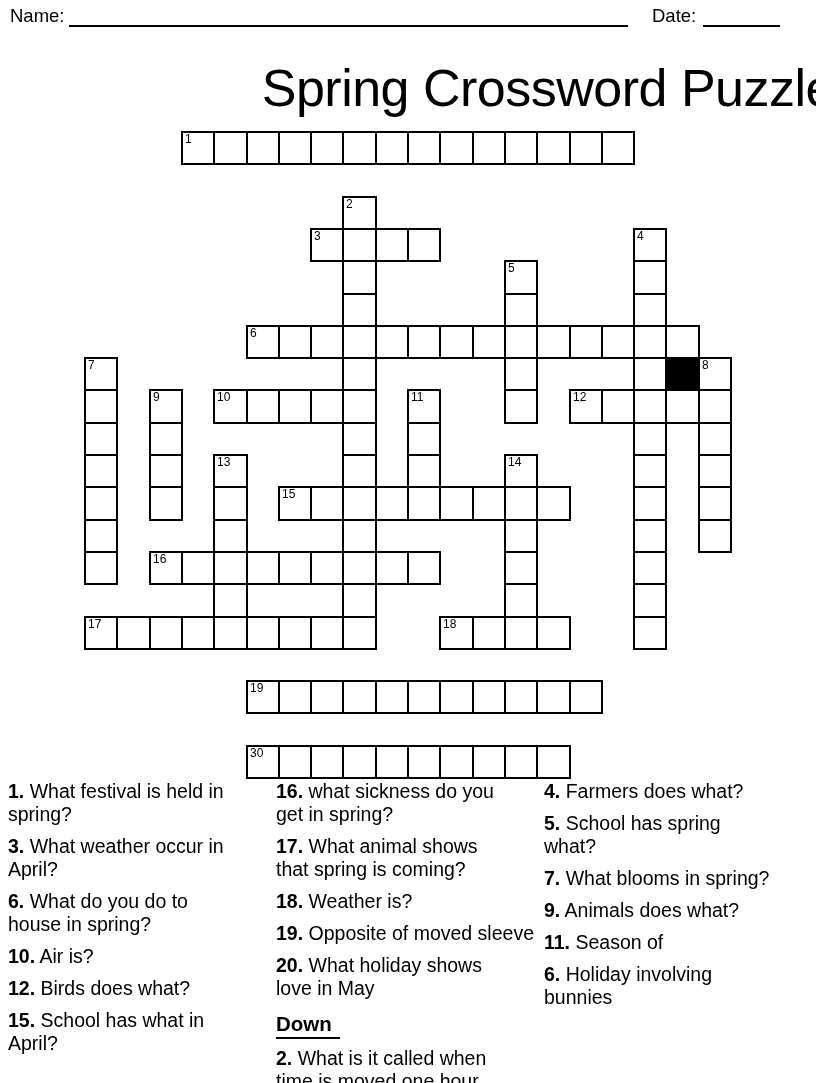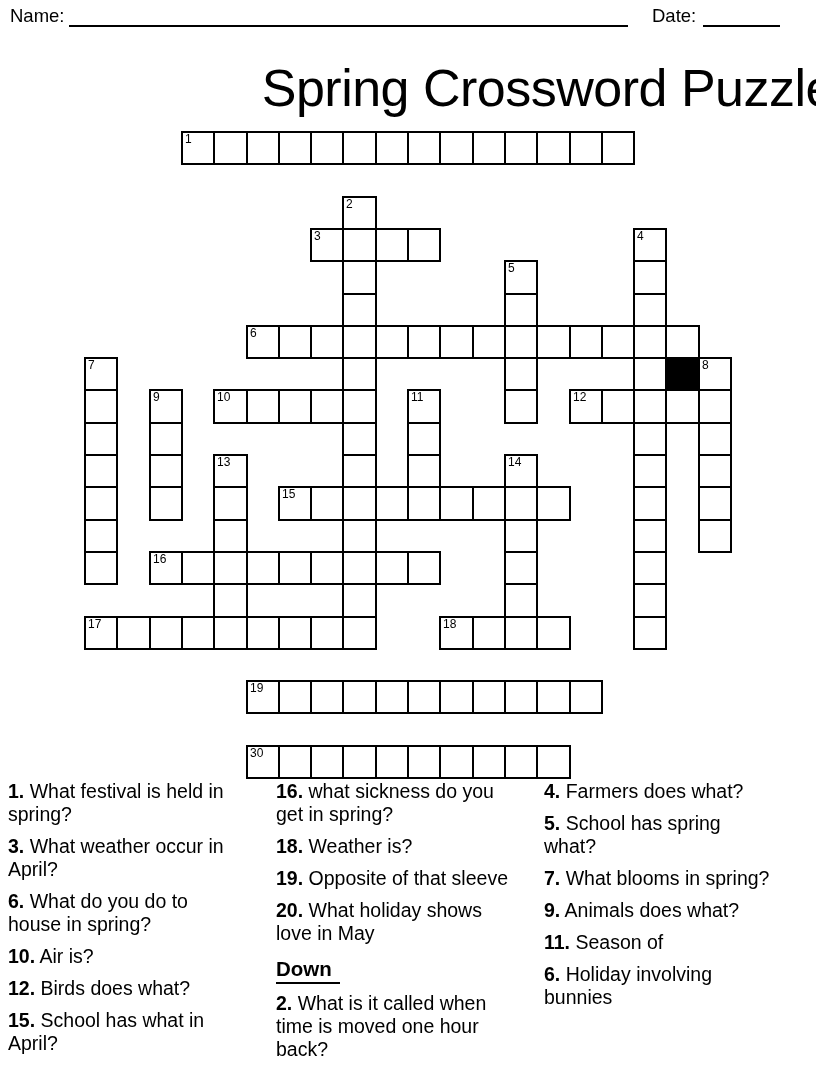--- a/index.html
+++ b/index.html
@@ -262,22 +262,24 @@
         <p class="clue"><b class="cnum">6.</b> <span class="ctext">What do you do to
 house in spring?</span></p>
         <p class="clue"><b class="cnum">10.</b> <span class="ctext">Air is?</span></p>
         <p class="clue"><b class="cnum">12.</b> <span class="ctext">Birds does what?</span></p>
         <p class="clue"><b class="cnum">15.</b> <span class="ctext">School has what in
 April?</span></p>
       </div>
     <div class="cluecol" id="cluecol-2">
         <p class="clue"><b class="cnum">16.</b> <span class="ctext">what sickness do you
 get in spring?</span></p>
+        <p class="clue"><b class="cnum">17.</b> <span class="ctext">What animal shows
+that spring is coming?</span></p>
         <p class="clue"><b class="cnum">18.</b> <span class="ctext">Weather is?</span></p>
-        <p class="clue"><b class="cnum">19.</b> <span class="ctext">Opposite of that sleeve</span></p>
+        <p class="clue"><b class="cnum">19.</b> <span class="ctext">Opposite of moved sleeve</span></p>
         <p class="clue"><b class="cnum">20.</b> <span class="ctext">What holiday shows
 love in May</span></p>
         <h2 class="clue-head down"><span class="hd">Down</span></h2>
         <p class="clue"><b class="cnum">2.</b> <span class="ctext">What is it called when
 time is moved one hour
 back?</span></p>
       </div>
     <div class="cluecol" id="cluecol-3">
         <p class="clue"><b class="cnum">4.</b> <span class="ctext">Farmers does what?</span></p>
         <p class="clue"><b class="cnum">5.</b> <span class="ctext">School has spring

